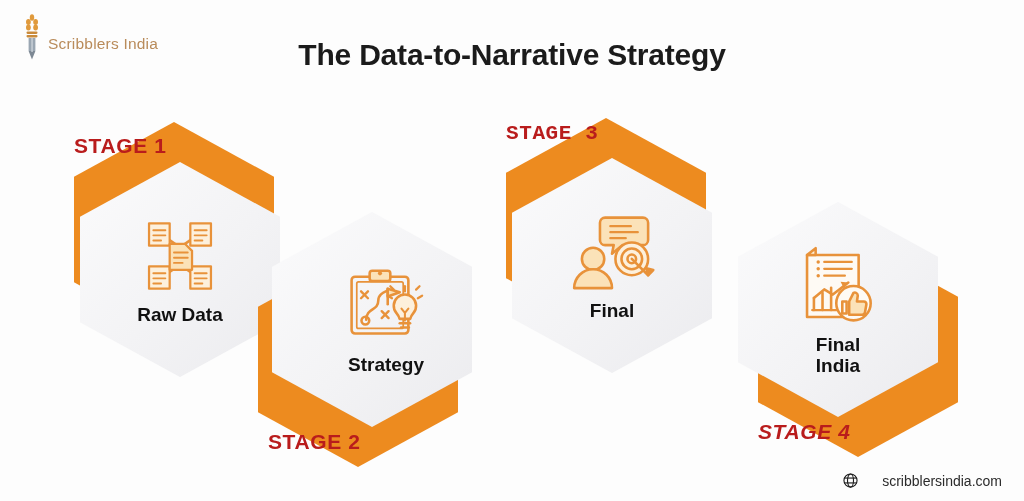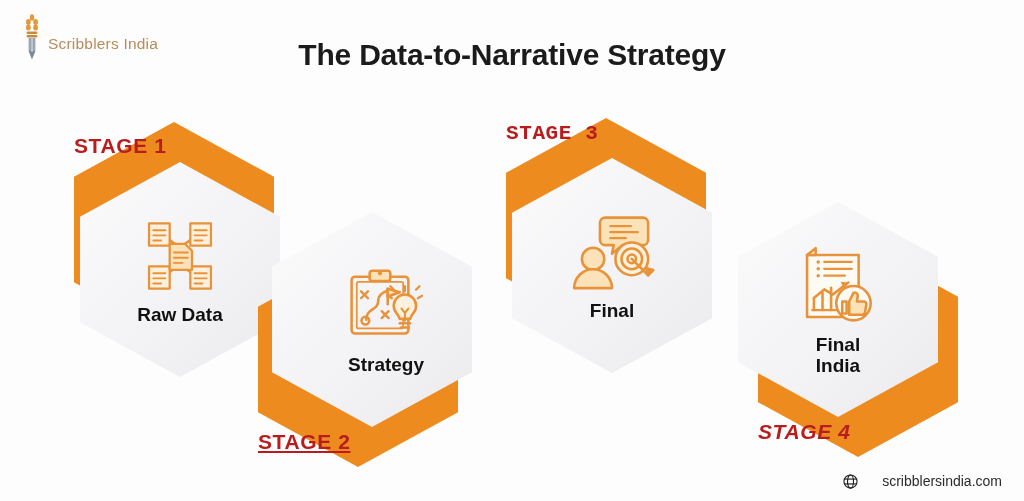--- a/index.html
+++ b/index.html
@@ -122,37 +122,37 @@
   #stage-3 { left: 500px; top: 118px; }
   #stage-3 .hex-orange { left: 6px;  top: 0px; }
   #stage-3 .hex-white  { left: 12px; top: 40px; }
   #stage-3 .stage-label{ left: 6px;  top: 4px; font-family: Liberation Mono, monospace; }
   #stage-3 .hex-content{ left: 12px; top: 40px; }
 
   
   #stage-2 { left: 258px; top: 212px; }
   #stage-2 .hex-orange { left: 0px;  top: 40px; }
   #stage-2 .hex-white  { left: 14px; top: 0px; }
-  #stage-2 .stage-label{ left: 0px;  top: 218px; text-decoration: underline; }
+  #stage-2 .stage-label{ left: 10px;  top: 218px; }
   #stage-2 .hex-content{ left: 28px; top: 0px; }
 
   
   #stage-4 { left: 738px; top: 202px; }
   #stage-4 .hex-orange { left: 20px; top: 40px; }
   #stage-4 .hex-white  { left: 0px;  top: 0px; }
   #stage-4 .stage-label{ left: 20px; top: 218px; font-style: italic; }
   #stage-4 .hex-content{ left: 0px;  top: 0px; }
 
   
   #footer {
     position: absolute;
     right: 22px;
     bottom: 12px;
     display: flex;
-    align-items: flex-end;
+    align-items: flex-start;
     gap: 24px;
   }
   #footer .globe {
     width: 15px;
     height: 15px;
     flex: 0 0 auto;
   }
   #footer .site {
     font-size: 14px;
     color: #2b2b2b;

